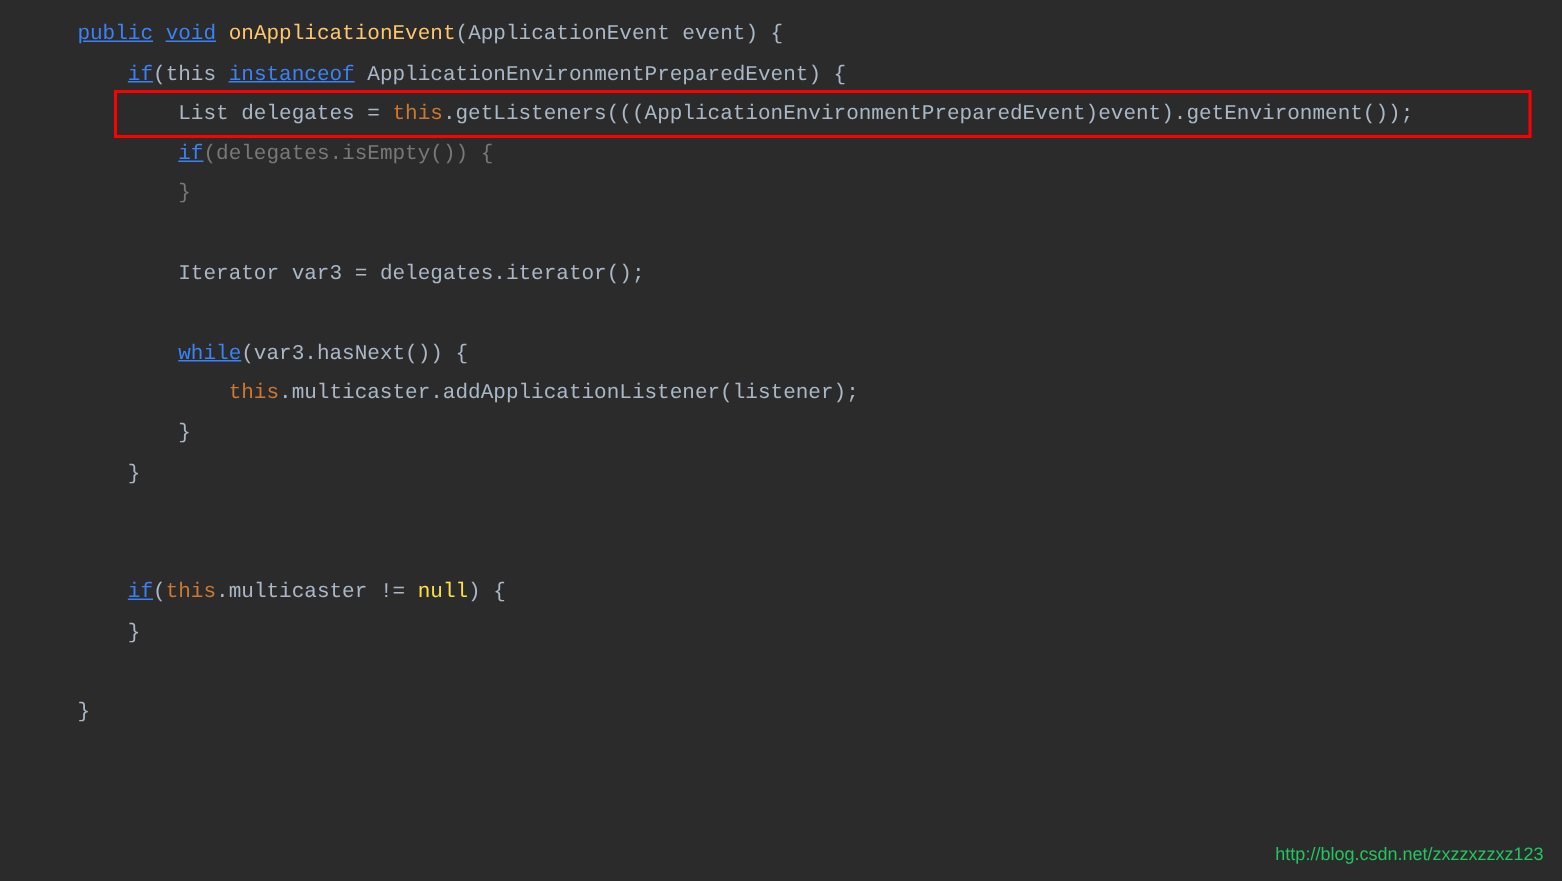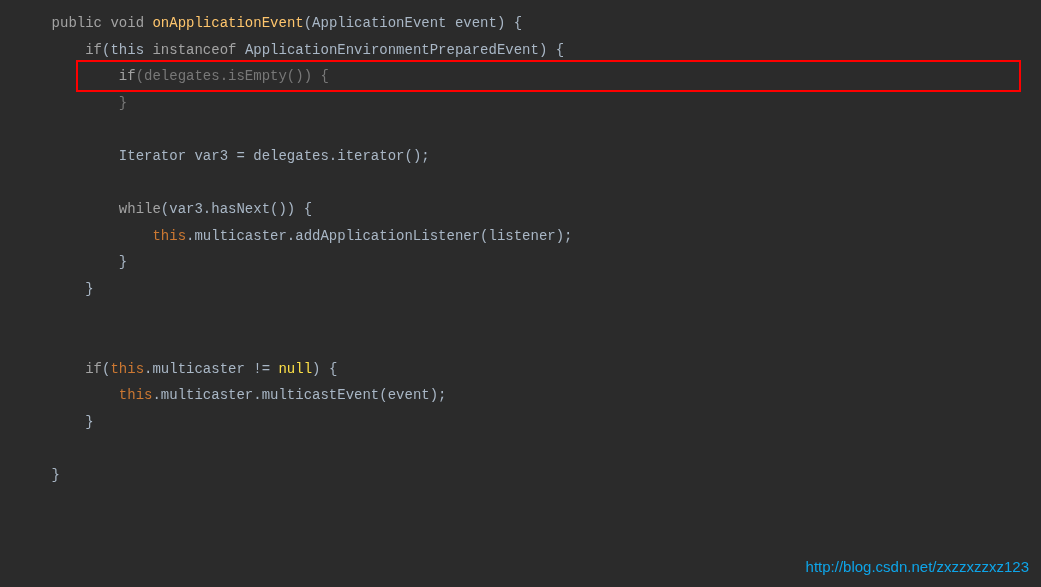--- a/index.html
+++ b/index.html
@@ -17,21 +17,22 @@
       height: 587px;
       position: relative;
       overflow: hidden;
       line-height: 1.9;
     }
     .code-line {
       white-space: pre;
       display: block;
     }
     .keyword {
-      color: #a3a3a3;
+      color: #3b82f6;
+      text-decoration: underline;
     }
     .method-decl {
       color: #ffc66d;
     }
     .this-ref {
       color: #cc7832;
     }
     .null-ref {
       color: #fde047;
     }
@@ -48,44 +49,44 @@
       top: 60px;
       left: 76px;
       width: 945px;
       height: 32px;
       pointer-events: none;
     }
     .watermark {
       position: absolute;
       bottom: 6px;
       right: 12px;
-      color: #0ea5e9;
-      font-size: 15px;
+      color: #22c55e;
+      font-size: 12px;
       font-family: sans-serif;
     }
   </style>
 </head>
 <body>
 
 <div>
 <span class="code-line">    <span class="keyword">public</span> <span class="keyword">void</span> <span class="method-decl">onApplicationEvent</span><span class="text-normal">(ApplicationEvent event) {</span></span>
 <span class="code-line">        <span class="keyword">if</span><span class="text-normal">(this</span> <span class="keyword">instanceof</span> <span class="text-normal">ApplicationEnvironmentPreparedEvent) {</span></span>
+<span class="code-line">            <span class="text-normal">List delegates = </span><span class="this-ref">this</span><span class="text-normal">.getListeners(((ApplicationEnvironmentPreparedEvent)event).getEnvironment());</span></span>
 <span class="code-line">            <span class="keyword">if</span><span class="dim-text">(delegates.isEmpty()) {</span></span>
 <span class="code-line">            <span class="dim-text">}</span></span>
 <span class="code-line"> </span>
 <span class="code-line">            <span class="text-normal">Iterator var3 = delegates.iterator();</span></span>
 <span class="code-line"> </span>
 <span class="code-line">            <span class="keyword">while</span><span class="text-normal">(var3.hasNext()) {</span></span>
 <span class="code-line">                <span class="this-ref">this</span><span class="text-normal">.multicaster.addApplicationListener(listener);</span></span>
 <span class="code-line">            <span class="text-normal">}</span></span>
 <span class="code-line">        <span class="text-normal">}</span></span>
 <span class="code-line"> </span>
 <span class="code-line"> </span>
 <span class="code-line">        <span class="keyword">if</span><span class="text-normal">(</span><span class="this-ref">this</span><span class="text-normal">.multicaster != </span><span class="null-ref">null</span><span class="text-normal">) {</span></span>
-<span class="code-line">            <span class="this-ref">this</span><span class="text-normal">.multicaster.multicastEvent(event);</span></span>
 <span class="code-line">        <span class="text-normal">}</span></span>
 <span class="code-line"> </span>
 <span class="code-line">    <span class="text-normal">}</span></span>
 </div>
 
 <div class="highlight-box"></div>
 
 <div class="watermark">http://blog.csdn.net/zxzzxzzxz123</div>
 
 </body></html>

